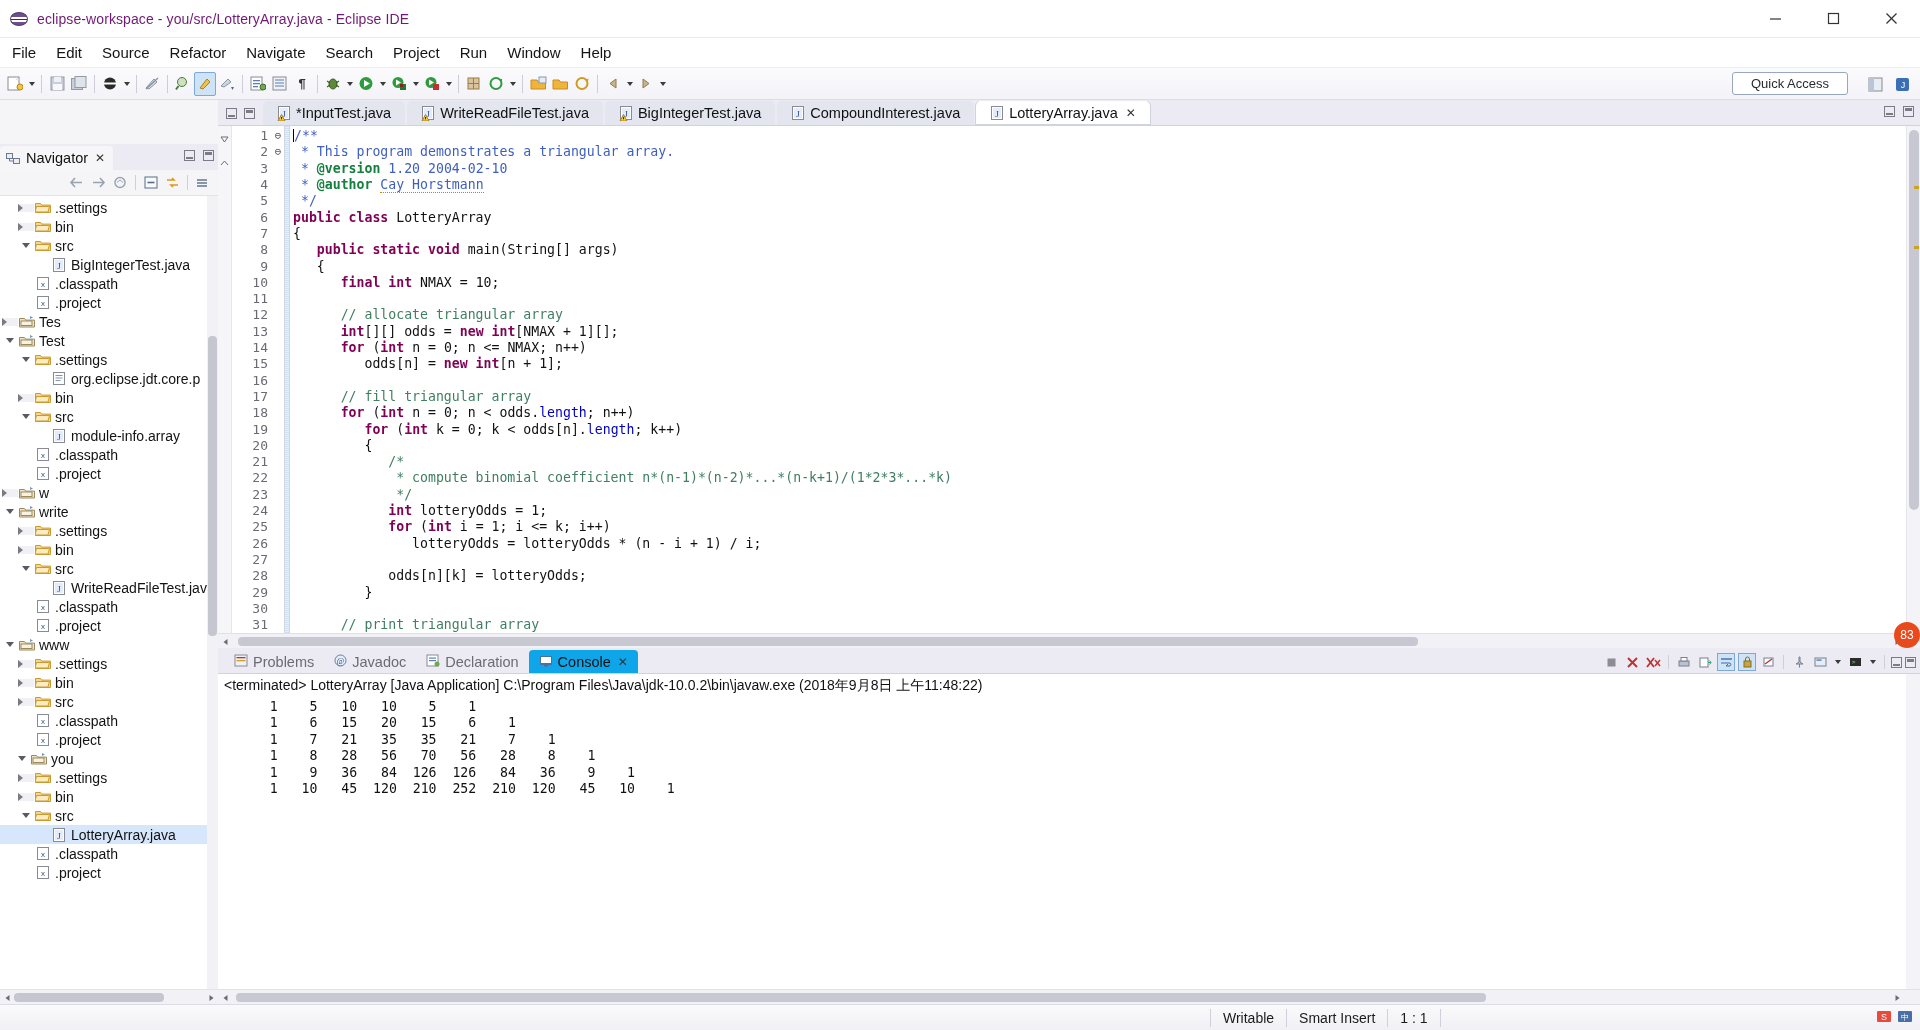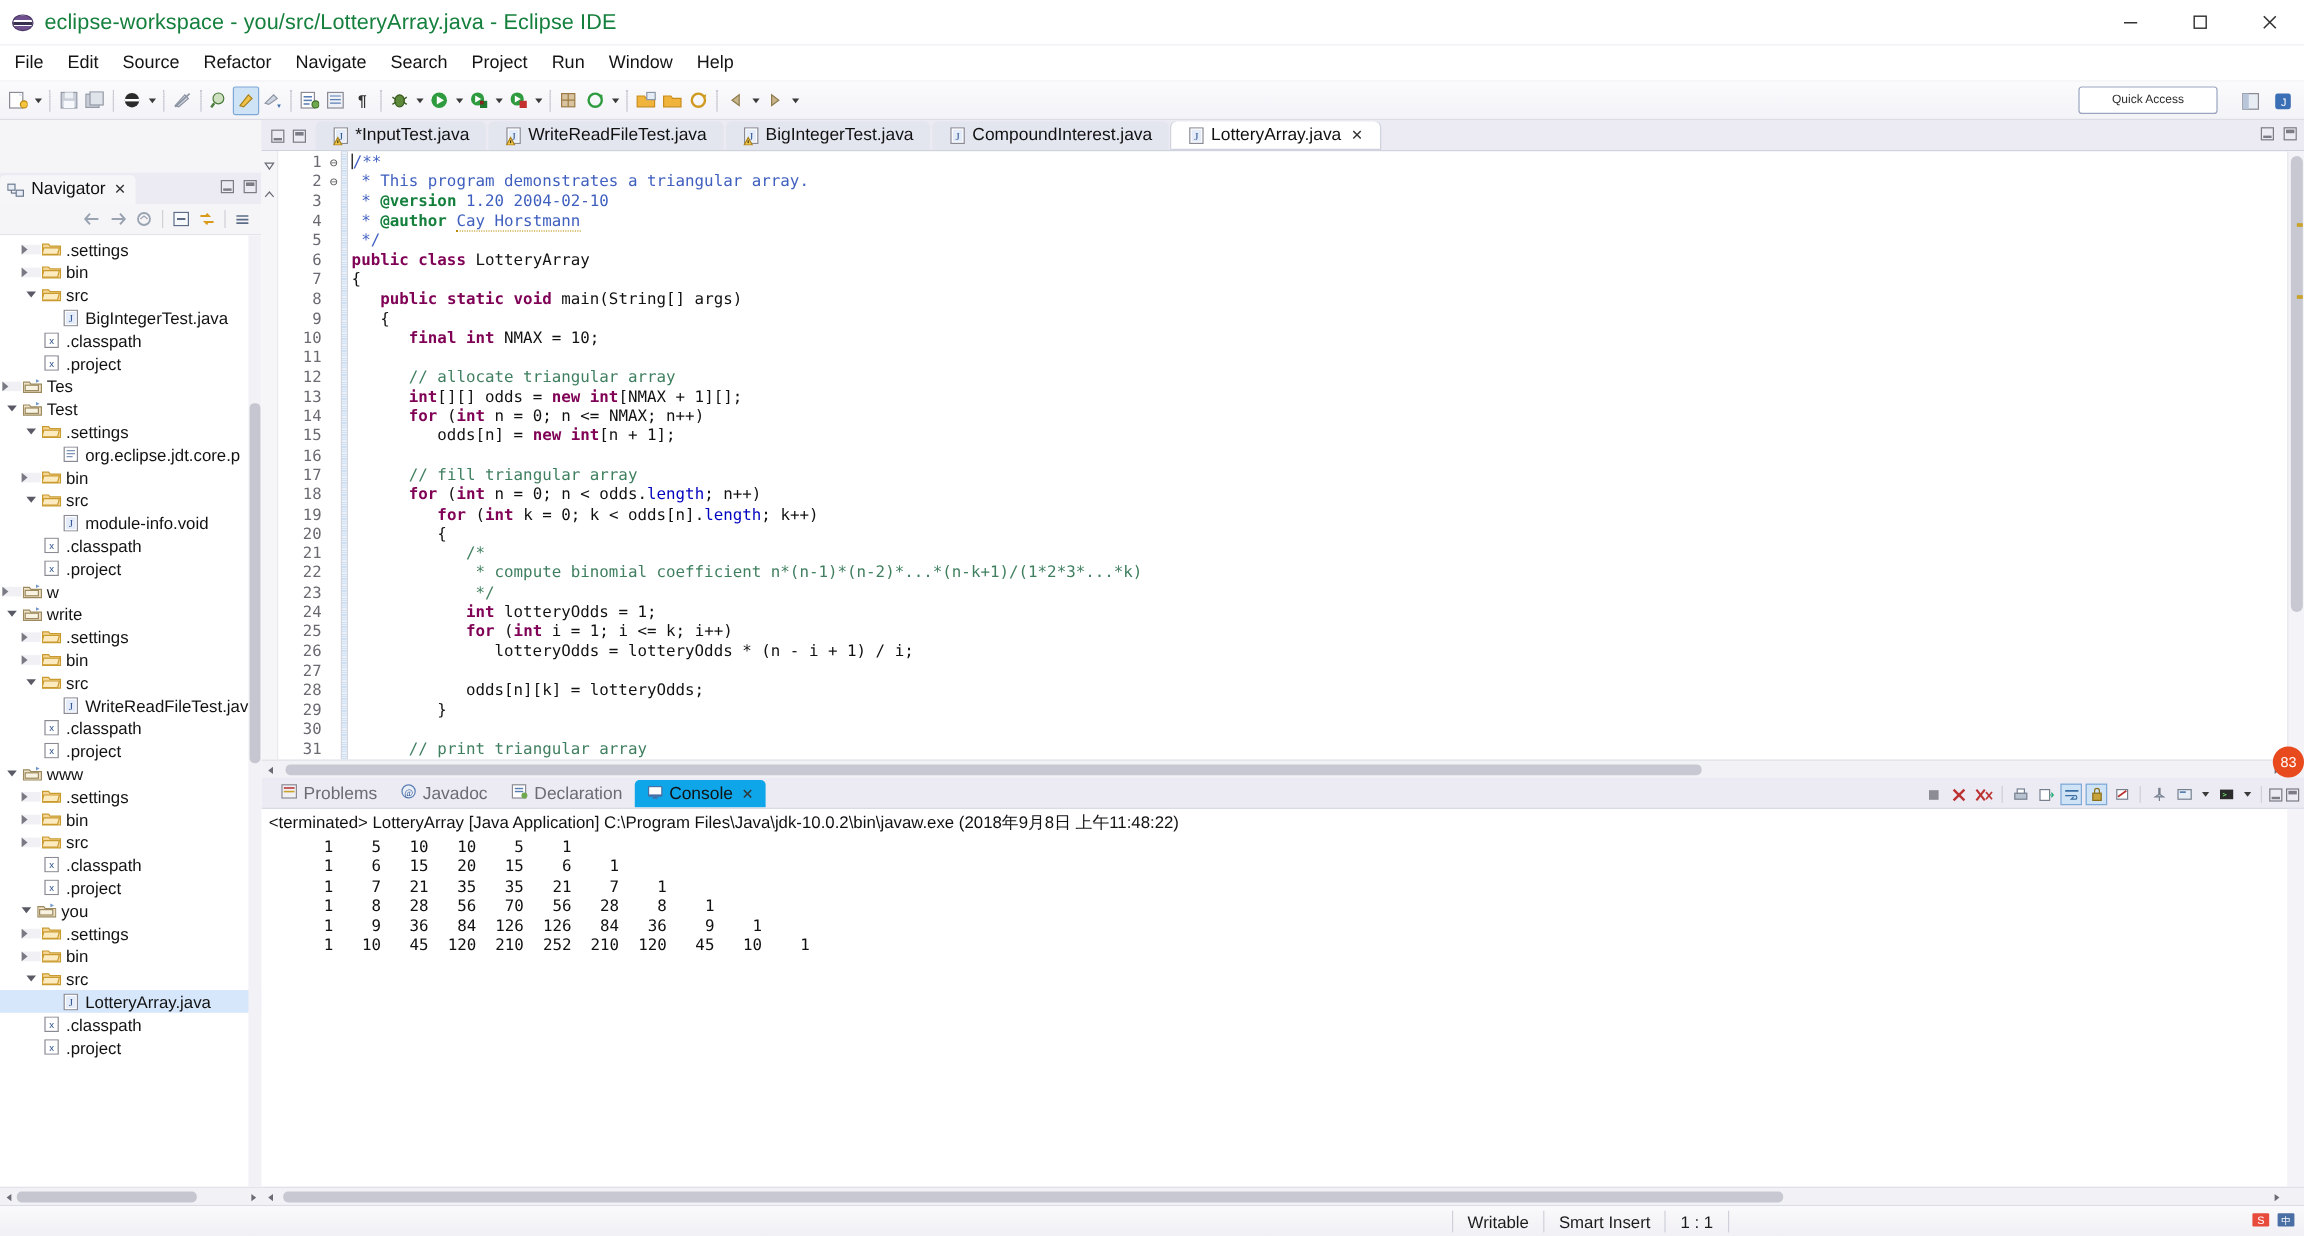--- a/index.html
+++ b/index.html
@@ -16,21 +16,21 @@
   .titlebar {
     height: 38px; background: #ffffff; display: flex; align-items: center;
     border-bottom: 1px solid #eceaf0; flex: 0 0 38px;
   }
   .title-icon { width: 18px; height: 18px; margin-left: 10px; margin-right: 9px; position: relative; }
   .title-icon .ell {
     position:absolute; left:0; top:2px; width:18px; height:14px; border-radius:50%;
     background: linear-gradient(#6f4f8e 0%, #6f4f8e 34%, #ffffff 34%, #ffffff 46%, #3a3050 46%, #3a3050 62%, #ffffff 62%, #ffffff 72%, #6f4f8e 72%);
     border:1px solid #4a3866;
   }
-  .title-text { font-size: 18px; color: #15803d; letter-spacing: 0.1px; }
+  .title-text { font-size: 14px; color: #701a75; letter-spacing: 0.1px; }
   .win-ctrls { margin-left: auto; display: flex; height: 38px; }
   .win-btn { width: 58px; height: 38px; display: flex; align-items: center; justify-content: center; color: #333; }
   .win-btn svg { display:block; }
 
   
   .menubar {
     height: 30px; flex: 0 0 30px; display: flex; align-items: center;
     background: #ffffff; padding-left: 2px; border-bottom: 1px solid #f0eef4;
   }
   .menu-item { font-size: 15px; color: #141414; padding: 3px 10px; border-radius: 2px; }
@@ -41,21 +41,21 @@
     background: linear-gradient(#fbfbfd,#f3f3f8); border-bottom: 1px solid #dcdce4;
     padding-left: 4px; position: relative;
   }
   .tb { width: 22px; height: 24px; display: flex; align-items: center; justify-content: center; position: relative; }
   .tb-arrow { width: 11px; height: 24px; display:flex; align-items:center; justify-content:center; }
   .tb-arrow::after { content:""; border-left:3.5px solid transparent; border-right:3.5px solid transparent; border-top:4px solid #3a3a3a; }
   .tb-sep { width: 1px; height: 18px; background: #d3d3dc; margin: 0 4px; border-left:1px dotted #c8c8d2; }
   .qa-box {
     position: absolute; right: 72px; top: 4px; height: 23px; width: 116px;
     border: 1px solid #9aa6c0; border-radius: 3px; background:#ffffff;
-    display:flex; align-items:center; justify-content:center; font-size: 10px; color:#2b2b2b;
+    display:flex; align-items:center; justify-content:center; font-size: 13px; color:#2b2b2b;
   }
   .tb-right { position:absolute; right: 6px; top: 4px; display:flex; gap:5px; }
 
   
   .body { flex: 1 1 auto; display: flex; min-height: 0; background: #f1f1f5; }
 
   
   .left { width: 218px; flex: 0 0 218px; display:flex; flex-direction:column; background:#f5f5f8; }
   .view-tabrow { height: 26px; display:flex; align-items:flex-end; position:relative; background:#eceaf2;margin-top:44px; }
   .view-tab {
@@ -594,21 +594,21 @@
           </div>
           <div class="trow" style="padding-left: 34px;">
             <span class="tw"></span>
             <span class="ticon">
               <svg width="14" height="14">
                 <rect x="1.5" y="0.5" width="11" height="13" fill="#ffffff" stroke="#8a8a94"></rect>
                 <rect x="3" y="2" width="8" height="10" fill="#e3ecf8"></rect>
                 <text x="7" y="10.5" font-size="9" fill="#2a4f8f" text-anchor="middle" font-family="Liberation Serif">J</text>
               </svg>
             </span>
-            <span>module-info.void</span>
+            <span>module-info.array</span>
           </div>
           <div class="trow" style="padding-left: 18px;">
             <span class="tw"></span>
             <span class="ticon">
               <svg width="14" height="13">
                 <rect x="1.5" y="0.5" width="11" height="12" fill="#ffffff" stroke="#8a8a94"></rect>
                 <text x="7" y="9.5" font-size="8" fill="#2a4f8f" text-anchor="middle" font-family="Liberation Sans">x</text>
               </svg>
             </span>
             <span>.classpath</span>

